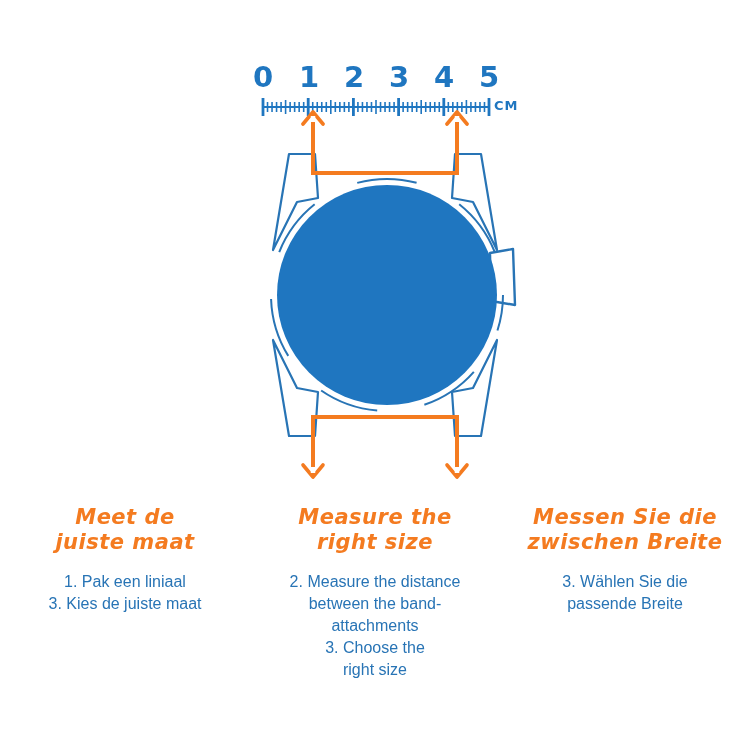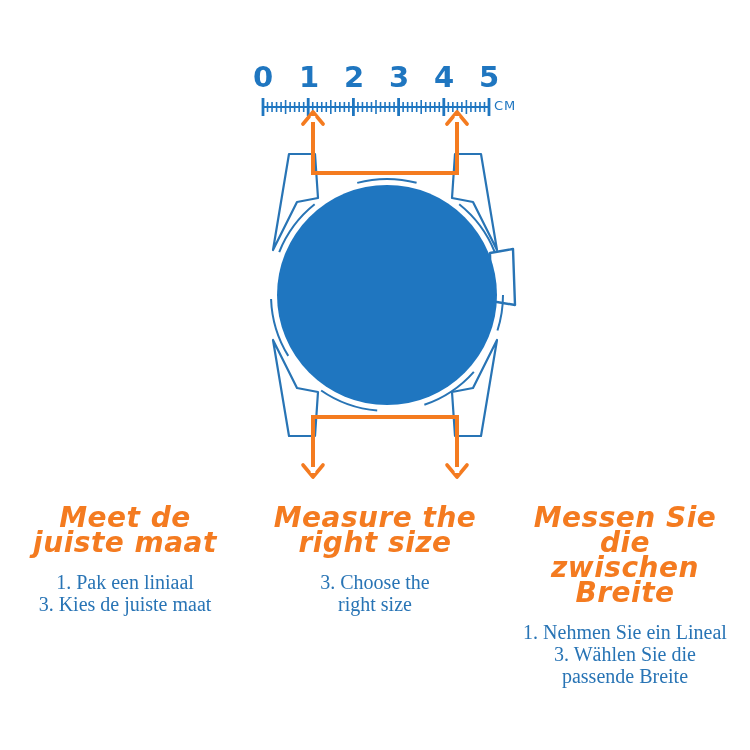--- a/index.html
+++ b/index.html
@@ -42,21 +42,21 @@
     font-weight: bold;
     color: #1F76C0;
     line-height: 34px;
   }
   .ruler-cm {
     position: absolute;
     left: 244px;
     top: 38px;
     font-family: "DejaVu Sans", sans-serif;
     font-size: 13px;
-    font-weight: normal;
+    font-weight: bold;
     letter-spacing: 1px;
     color: #1F76C0;
   }
   #ruler-svg {
     position: absolute;
     left: 0;
     top: 34px;
   }
 
   
@@ -78,37 +78,37 @@
   }
   .column {
     flex: 1 1 0;
     text-align: center;
     padding: 0 6px;
     box-sizing: border-box;
   }
   .col-heading {
     color: #F47B20;
     font-family: "DejaVu Sans", sans-serif;
-    font-size: 28px;
+    font-size: 21px;
     font-weight: bold;
     font-style: italic;
     line-height: 25px;
     letter-spacing: 0.5px;
     margin: 0 0 16px 0;
     white-space: pre-line;
   }
   .col-steps {
     list-style: none;
     margin: 0;
     padding: 0;
   }
   .col-step {
     color: #2874B5;
-    font-family: Liberation Serif, serif;
-    font-size: 20px;
+    font-family: Liberation Sans, sans-serif;
+    font-size: 16px;
     line-height: 22px;
     white-space: pre-line;
   }
 </style>
 </head>
 <body>
 
 <div id="page">
 
   <div id="ruler-group">
@@ -226,29 +226,31 @@
       <ul class="col-steps">
         <li class="col-step">1. Pak een liniaal</li>
         <li class="col-step">3. Kies de juiste maat</li>
       </ul>
     </div>
 
     <div class="column">
       <h2 class="col-heading">Measure the
 right size</h2>
       <ul class="col-steps">
+        <li class="col-step">2. Measure the distance
+between the band-
+attachments</li>
         <li class="col-step">3. Choose the
 right size</li>
       </ul>
     </div>
 
     <div class="column">
       <h2 class="col-heading">Messen Sie die
 zwischen Breite</h2>
       <ul class="col-steps">
-        <li class="col-step">1. Nehmen Sie ein Lineal</li>
         <li class="col-step">3. Wählen Sie die
 passende Breite</li>
       </ul>
     </div>
 
   </div>
 </div>
 
 </body></html>

